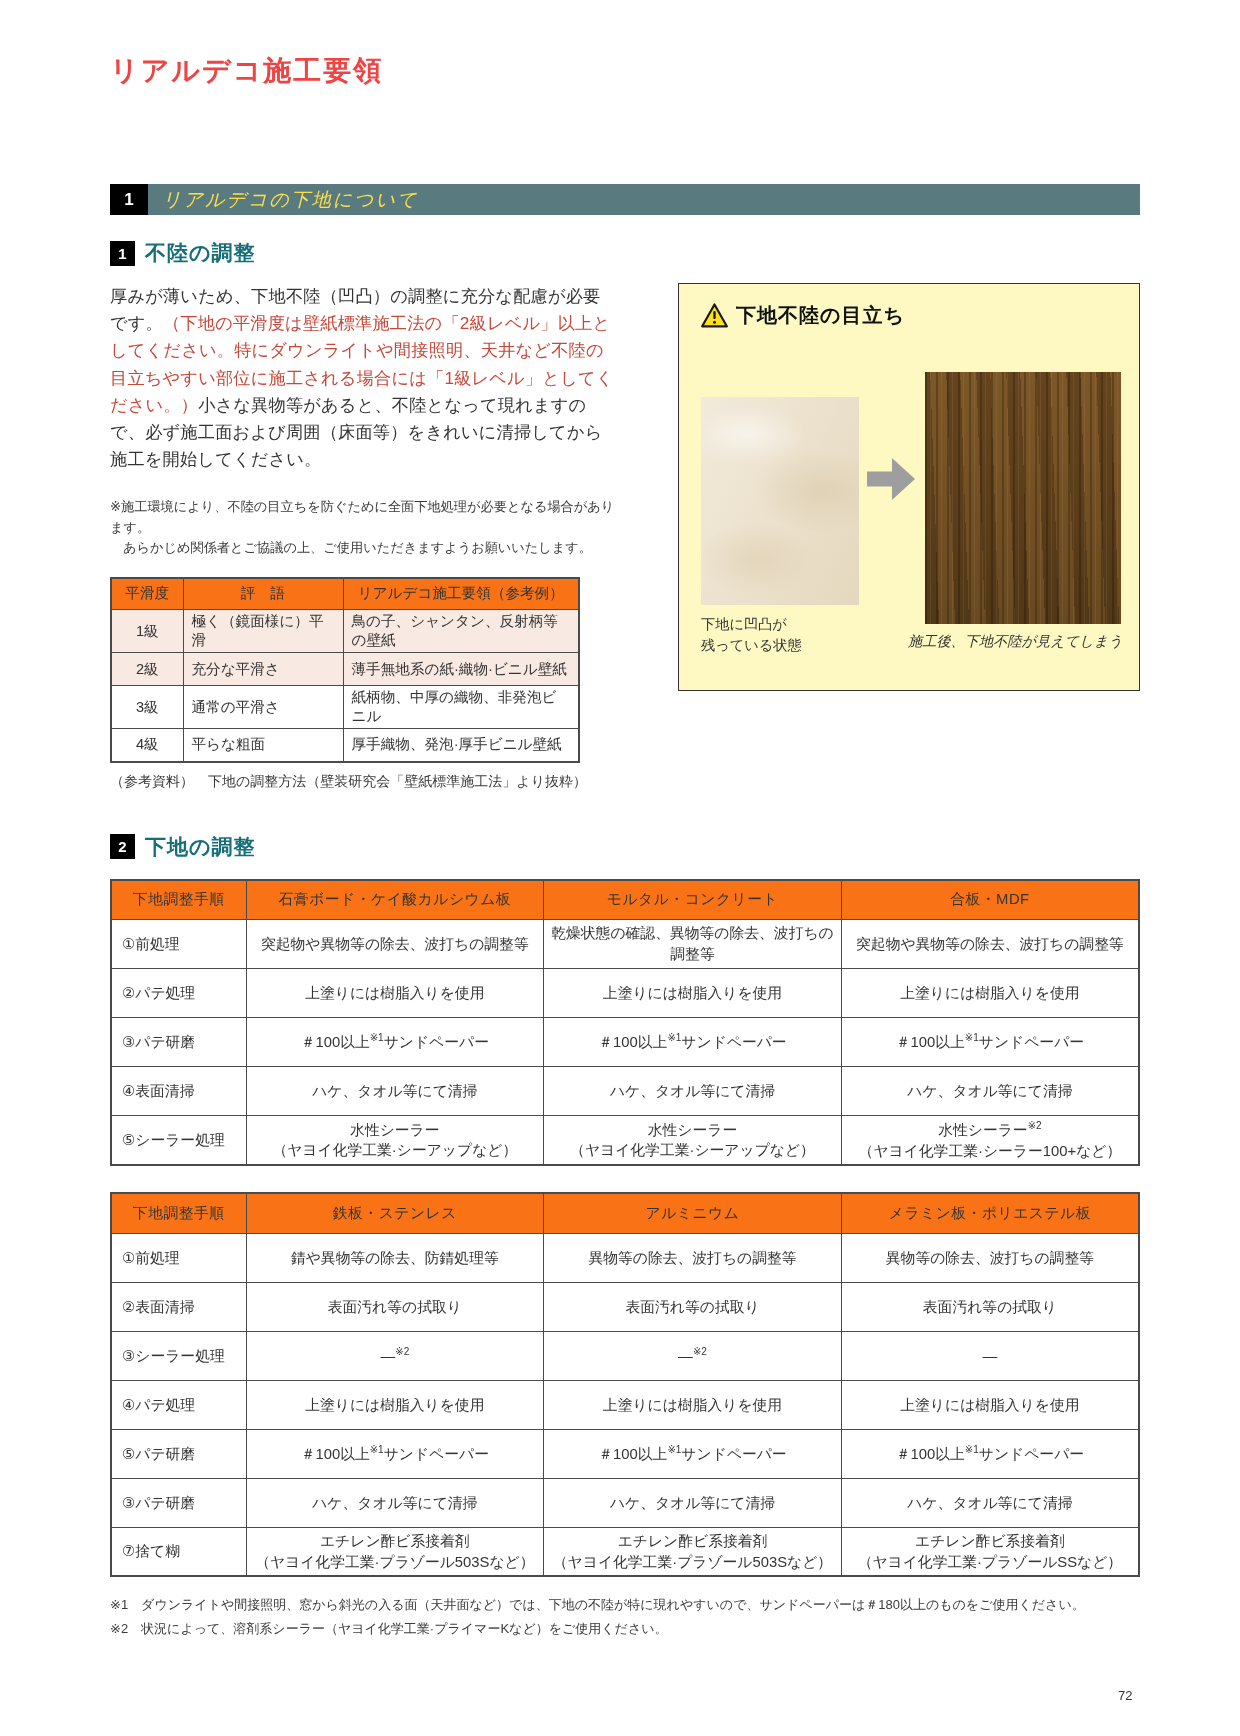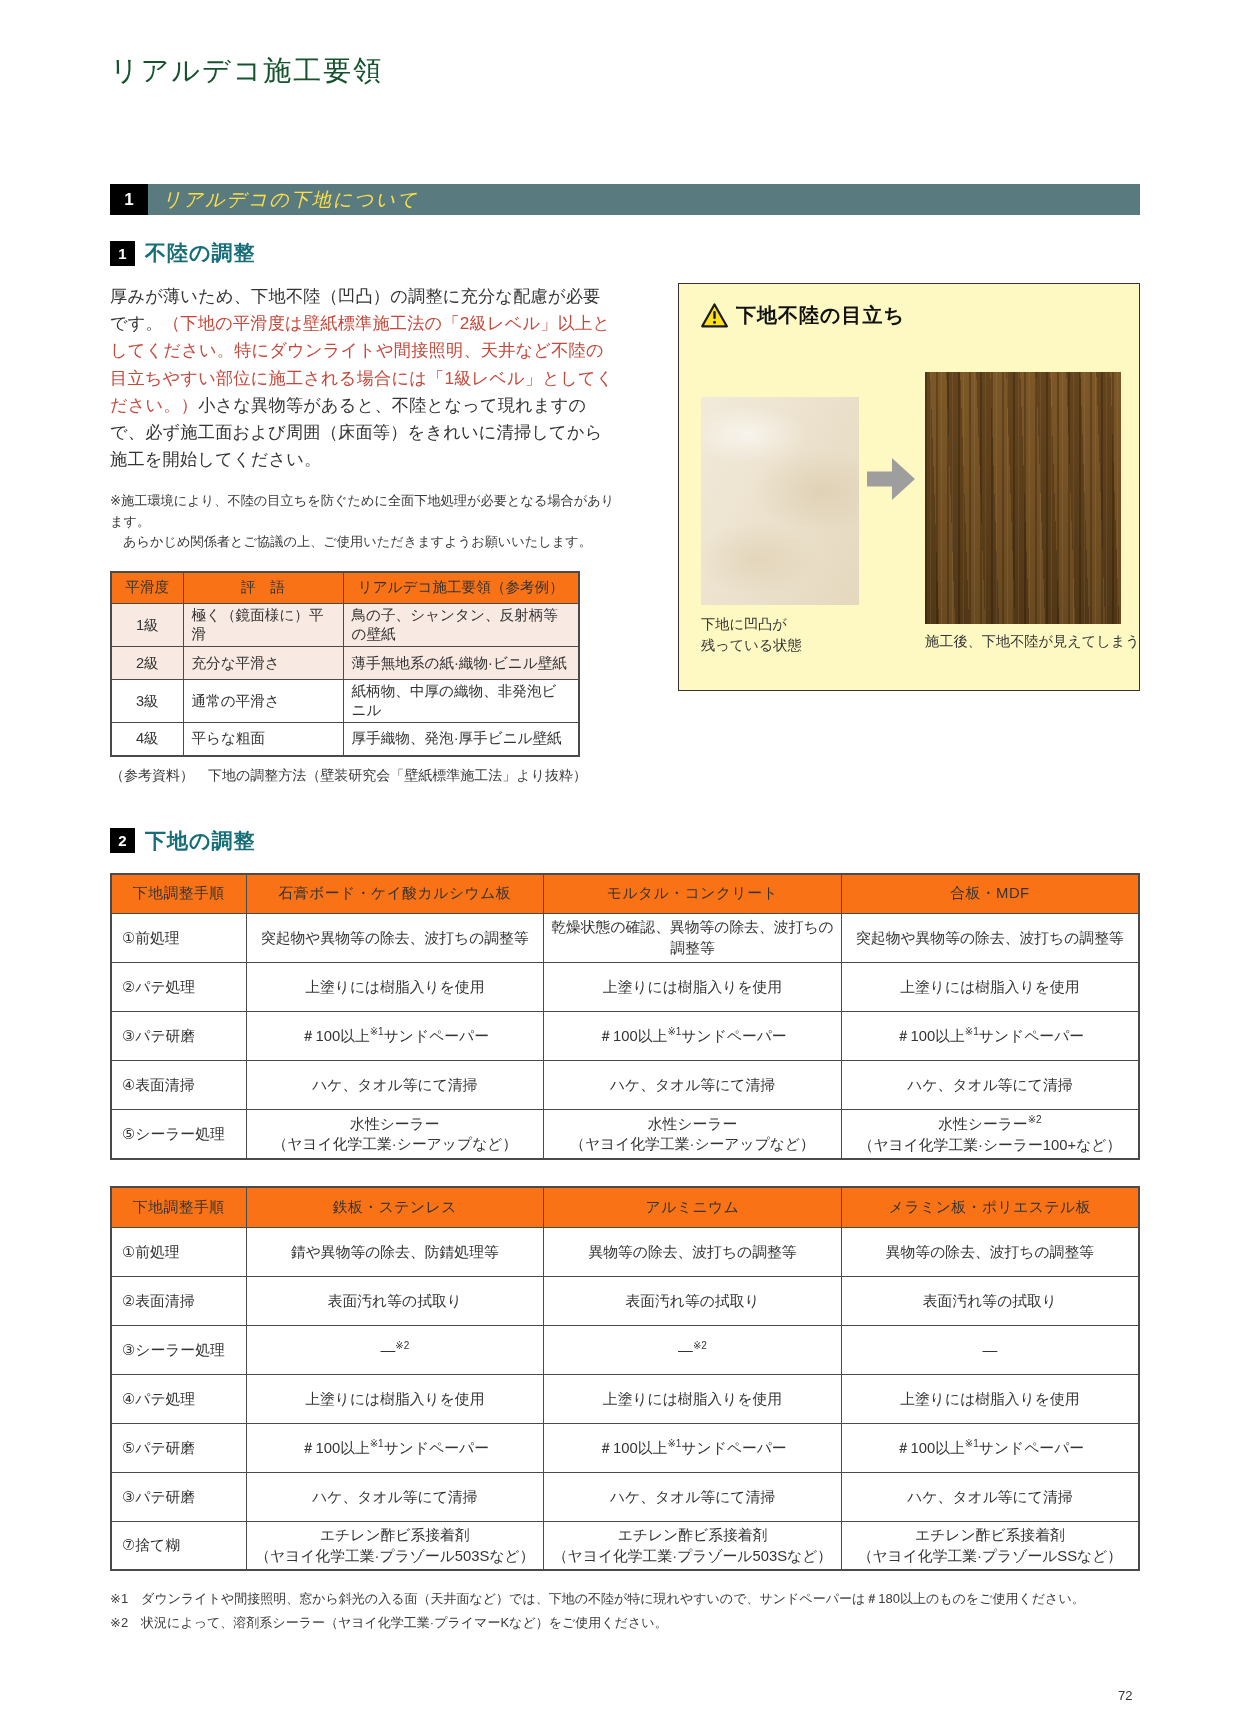--- a/index.html
+++ b/index.html
@@ -3,42 +3,42 @@
 <meta charset="utf-8">
 <style>
   * { margin:0; padding:0; box-sizing:border-box; }
   html,body { background:#ffffff; }
   body {
     width:1240px; height:1736px; position:relative; overflow:hidden;
     font-family:"Liberation Sans","DejaVu Sans",sans-serif; color:#333;
   }
   .page { padding:52px 100px 0 110px; }
 
-  .doc-title { font-size:28px; font-weight:400; color:#14532d; letter-spacing:2px; }
+  .doc-title { font-size:28px; font-weight:700; color:#ef4444; letter-spacing:2px; }
 
   
   .banner { margin-top:94px; height:31px; display:flex; background:#597a7f; }
   .banner-num { width:38px; background:#000; color:#fff; font-size:17px; font-weight:bold;
     display:flex; align-items:center; justify-content:center; }
   .banner-title { color:#fde047; font-size:19px; letter-spacing:2px; display:flex; align-items:center; padding-left:14px;font-style:italic; }
 
   
   .subhead { display:flex; align-items:center; gap:10px; }
   .subhead .num { width:25px; height:25px; background:#000; color:#fff; font-size:15px; font-weight:bold;
     display:flex; align-items:center; justify-content:center; flex:none; }
   .subhead .t { color:#156e78; font-size:21px; font-weight:bold; letter-spacing:1px; }
 
   .row1 { display:flex; margin-top:16px; }
   .col-left { width:505px; flex:none; }
   .col-right { width:462px; flex:none; margin-left:63px; }
 
   .body-para { font-size:17.2px; line-height:1.58; letter-spacing:0.2px; color:#333; }
   .red { color:#c6483a; }
 
-  .note { margin-top:18px; font-size:13.2px; line-height:1.55; color:#3a3a3a; }
+  .note { margin-top:24px; font-size:13.2px; line-height:1.55; color:#3a3a3a; }
   .note .l2 { padding-left:13px; }
 
   
   table { border-collapse:collapse; }
   .tbl { border:2px solid #4a4a4a; }
   .tbl th, .tbl td { border:1px solid #4a4a4a; }
   .tbl th { background:#f97316; font-weight:400; color:#333; }
 
   .smooth { width:470px; margin-top:18px; font-size:14.6px; table-layout:fixed; }
   .smooth th { height:32px; padding:2px 4px; text-align:center; }
@@ -65,21 +65,21 @@
     background-color:#6e4d22;
     background-image:
       repeating-linear-gradient(90deg, rgba(0,0,0,0.22) 0 2px, transparent 2px 5px, rgba(255,255,255,0.07) 5px 6px, transparent 6px 11px),
       repeating-linear-gradient(88deg, rgba(56,33,10,0.32) 0 14px, rgba(133,93,42,0.28) 14px 30px),
       linear-gradient(180deg, #7a5526, #6a4a20 60%, #5e421c); }
   .block-arrow { position:absolute; left:188px; top:174px; width:48px; height:42px; background:#9e9e9e;
     -webkit-clip-path:polygon(0 32%,52% 32%,52% 0,100% 50%,52% 100%,52% 68%,0 68%);
     clip-path:polygon(0 32%,52% 32%,52% 0,100% 50%,52% 100%,52% 68%,0 68%); }
   .photo-caption { position:absolute; font-size:14.2px; line-height:1.5; color:#333; white-space:pre-line; }
   .cap-left { left:22px; top:330px; }
-  .cap-right { left:246px; top:347px; width:216px; }
+  .cap-right { left:229px; top:347px; width:216px;font-style:italic; }
 
   
   .sec2 { margin-top:42px; }
   .sec2-intro { margin-top:14px; font-size:16.8px; line-height:1.55; width:1030px; letter-spacing:0.2px; }
 
   .proc { width:1030px; margin-top:18px; font-size:14.8px; table-layout:fixed; }
   .proc th { height:40px; padding:2px 6px; text-align:center; letter-spacing:0.5px; }
   .proc td { height:49px; padding:3px 6px; text-align:center; line-height:1.4; }
   .proc th:nth-child(1), .proc td:nth-child(1) { width:135px; }
   .proc td:nth-child(1) { text-align:left; padding-left:10px; }

